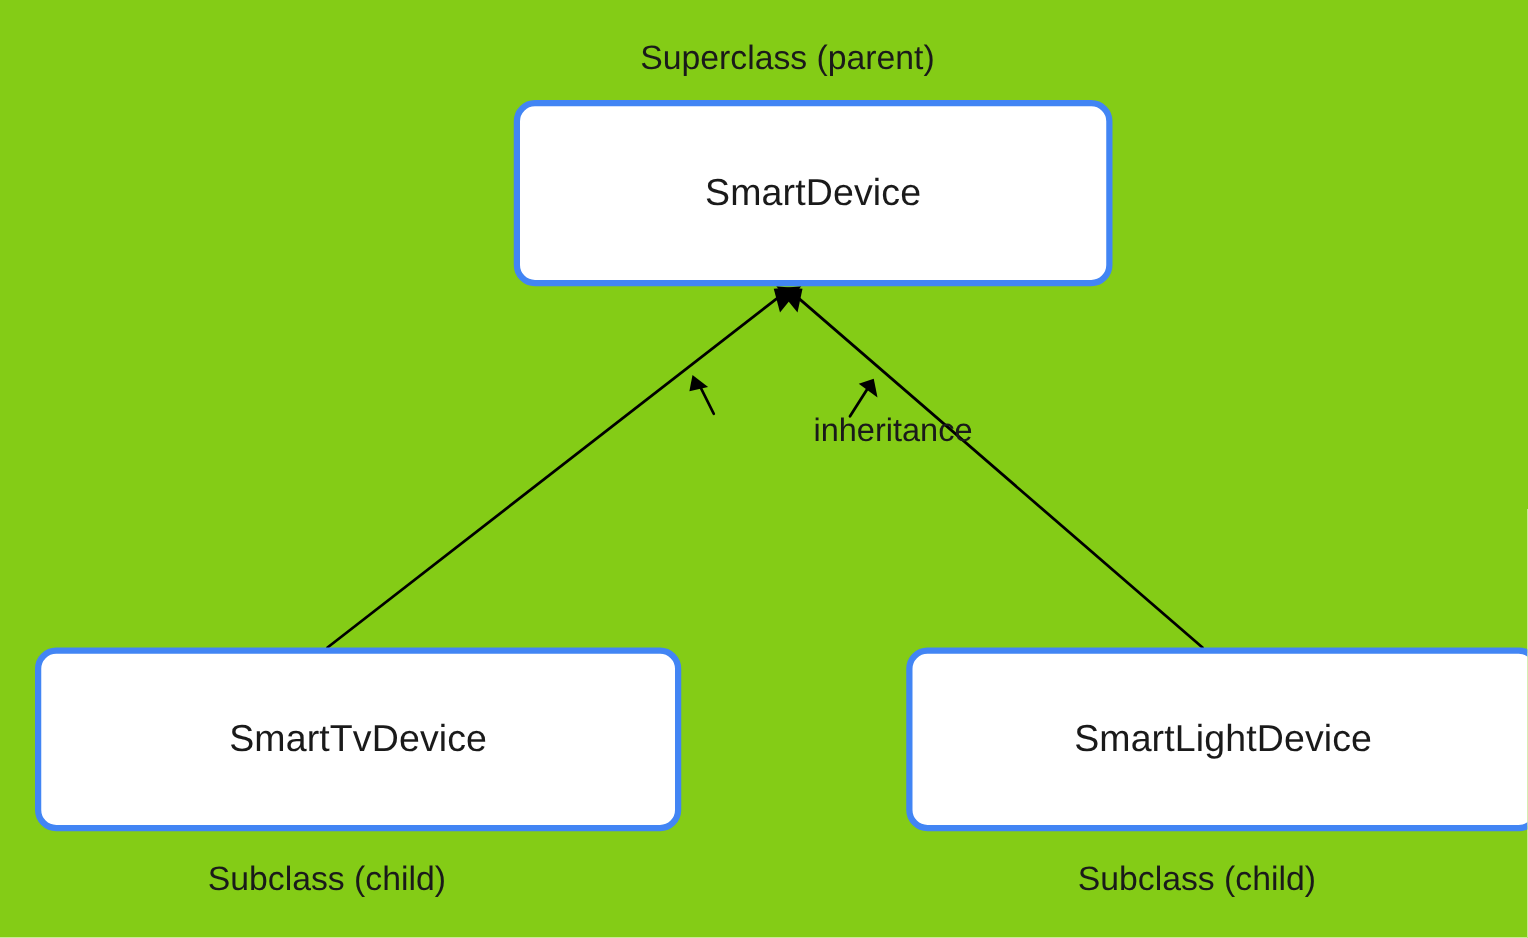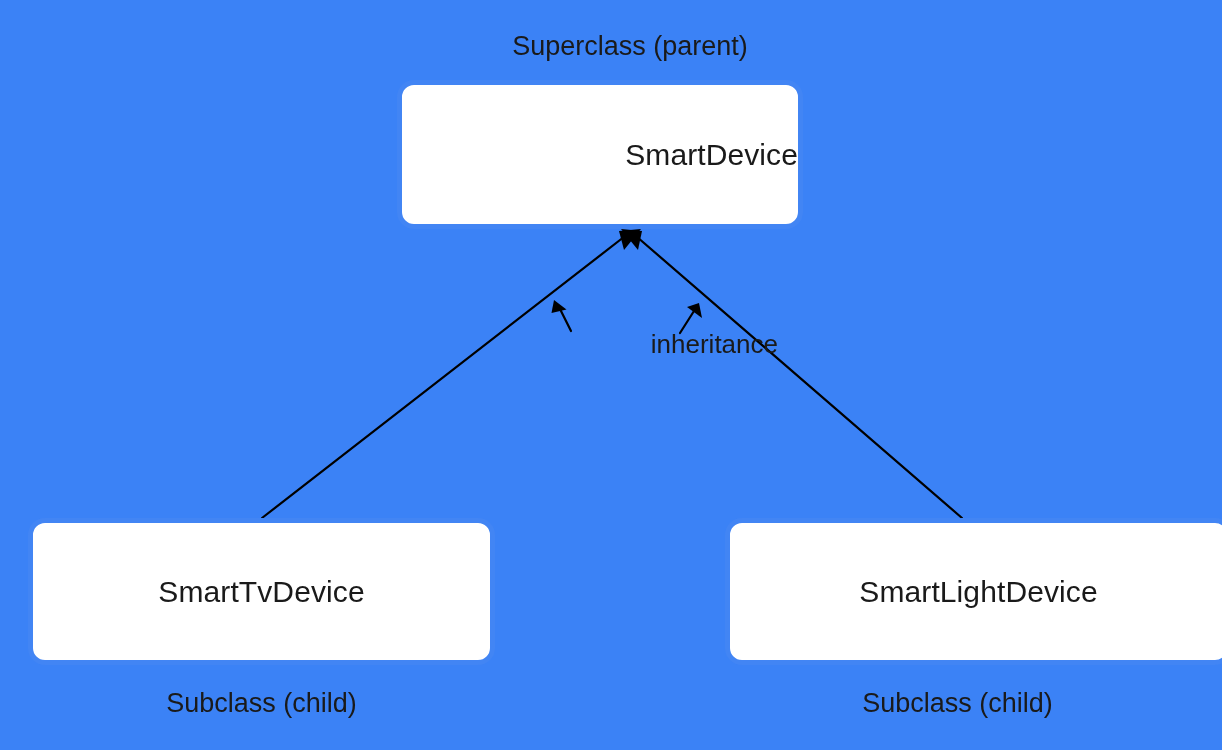--- a/index.html
+++ b/index.html
@@ -41,32 +41,31 @@
   }
   .class-box .class-name {
     font-size: 30px;
     color: #1a1a1a;
     letter-spacing: 0.1px;
     line-height: 1;
     white-space: nowrap;
   }
 
   #box-superclass {
-    left: 397px;
+    left: 411px;
     top: 80px;
-    width: 406px;
+    width: 479px;
     height: 149px;
     border-width: 5px;
     border-radius: 17px;
-    justify-content: flex-end;
   }
   #box-subclass-tv {
     left: 28px;
     top: 518px;
-    width: 467px;
+    width: 517px;
     height: 147px;
     border-width: 5px;
     border-radius: 17px;
   }
   #box-subclass-light {
     left: 725px;
     top: 518px;
     width: 507px;
     height: 147px;
     border-width: 5px;
@@ -107,21 +106,21 @@
     font-size: 26px;
     color: #1a1a1a;
     line-height: 1;
     text-align: right;
     white-space: nowrap;
   }
 </style>
 </head>
 <body>
 
-<div id="canvas" style="background: #3b82f6;">
+<div id="canvas" style="background: #84cc16;">
 
   <svg id="connectors" viewBox="0 0 1222 750" width="1222" height="750" xmlns="http://www.w3.org/2000/svg">
 
     <g>
       <line x1="262" y1="518" x2="624.5" y2="236.5" stroke="#000000" stroke-width="2.2" stroke-linecap="round"></line>
       <polygon points="619,231 641,229 624,250" fill="#000000"></polygon>
     </g>
 
     <g>
       <line x1="962" y1="518" x2="636.5" y2="236.5" stroke="#000000" stroke-width="2.2" stroke-linecap="round"></line>

